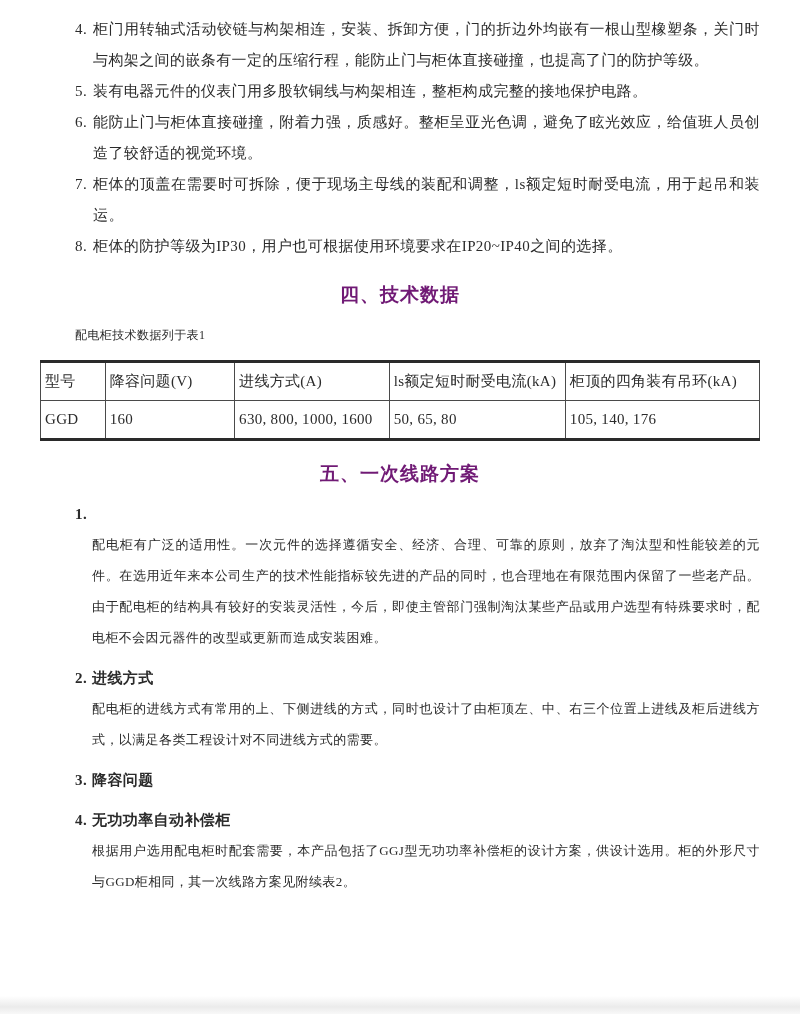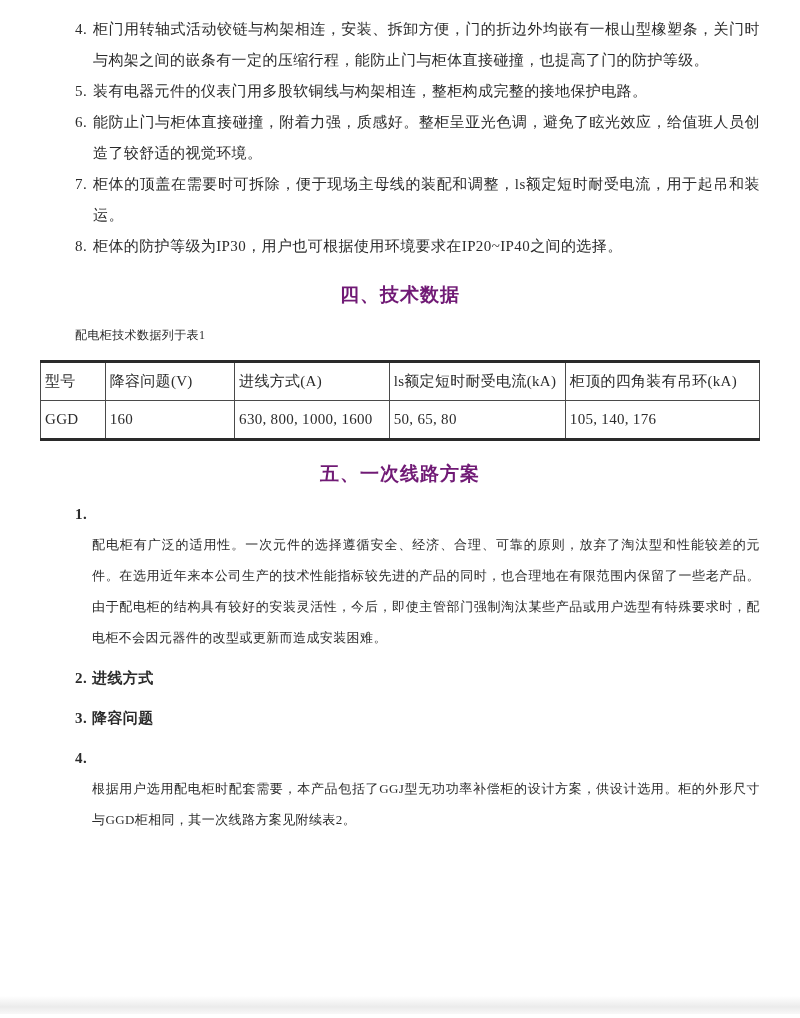--- a/index.html
+++ b/index.html
@@ -151,30 +151,32 @@
       <div class="sub-title">
         <span class="num">1.</span>
       </div>
       <div class="sub-body">配电柜有广泛的适用性。一次元件的选择遵循安全、经济、合理、可靠的原则，放弃了淘汰型和性能较差的元件。在选用近年来本公司生产的技术性能指标较先进的产品的同时，也合理地在有限范围内保留了一些老产品。由于配电柜的结构具有较好的安装灵活性，今后，即使主管部门强制淘汰某些产品或用户选型有特殊要求时，配电柜不会因元器件的改型或更新而造成安装困难。</div>
     </div>
     <div class="sub-item">
       <div class="sub-title">
         <span class="num">2.</span>
         <span>进线方式</span>
       </div>
+      <div class="sub-body">配电柜的进线方式有常用的上、下侧进线的方式，同时也设计了由柜顶左、中、右三个位置上进线及柜后进线方式，以满足各类工程设计对不同进线方式的需要。</div>
     </div>
     <div class="sub-item">
       <div class="sub-title">
         <span class="num">3.</span>
         <span>降容问题</span>
       </div>
     </div>
     <div class="sub-item">
       <div class="sub-title">
         <span class="num">4.</span>
+        <span>无功功率自动补偿柜</span>
       </div>
       <div class="sub-body">根据用户选用配电柜时配套需要，本产品包括了GGJ型无功功率补偿柜的设计方案，供设计选用。柜的外形尺寸与GGD柜相同，其一次线路方案见附续表2。</div>
     </div>
   </div>
 
 </div>
 
 <div class="bottom-shade"></div>
 
 </body></html>

